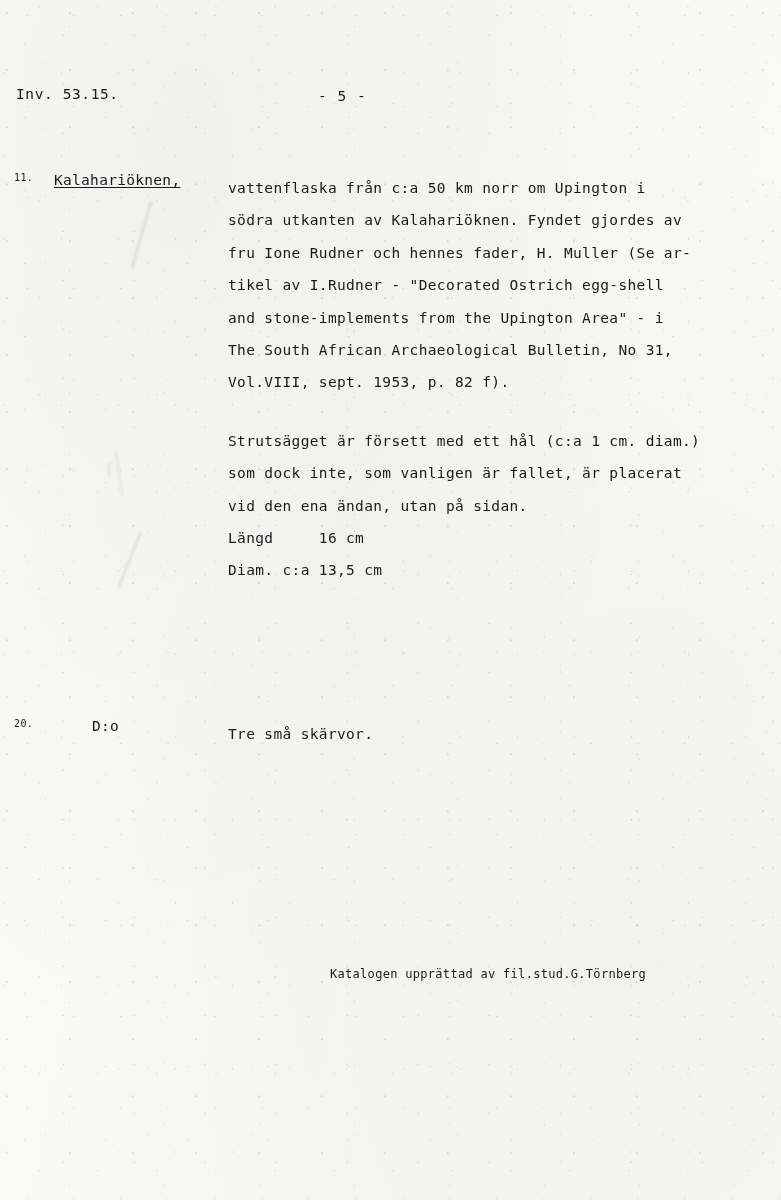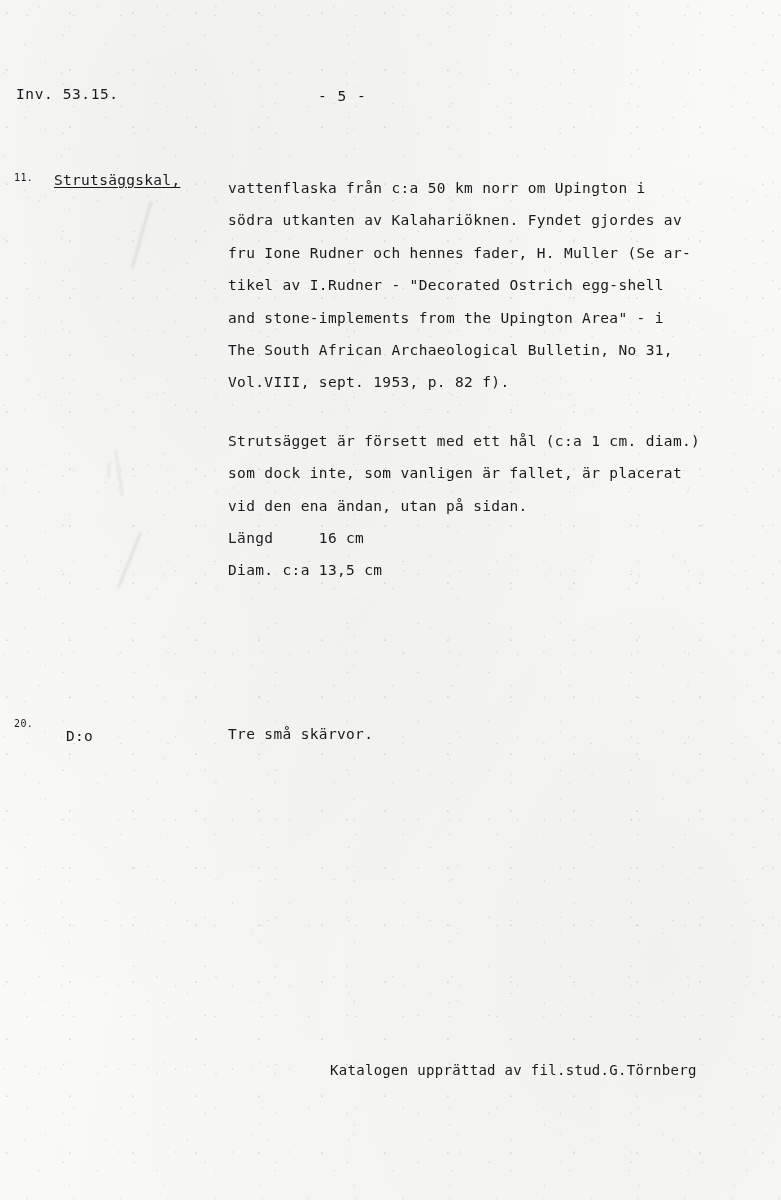--- a/index.html
+++ b/index.html
@@ -97,43 +97,42 @@
     position: absolute;
     left: 54px;
     top: 0;
     font-size: 14.5px;
     letter-spacing: 0.3px;
     text-decoration: underline;
     text-underline-offset: 2px;
   }
   .entry-title.plain {
     text-decoration: none;
-    left: 66px;
-    margin-top: 10px;
+    left: 92px;
   }
 
   .entry-body {
     position: absolute;
     left: 228px;
     top: 0;
     width: 560px;
   }
   .line {
     font-size: 14.5px;
     line-height: 32.4px;
     letter-spacing: 0.35px;
     white-space: pre;
   }
   .para-gap { height: 26px; }
 
   .footer {
     position: absolute;
     left: 330px;
-    top: 1062px;
-    font-size: 14px;
+    top: 967px;
+    font-size: 12px;
     letter-spacing: 0.3px;
     white-space: pre;
   }
 </style>
 </head>
 <body>
 
 <div class="page">
 
   <div class="grain"></div>
@@ -145,21 +144,21 @@
 
   <div class="content">
 
     <div class="header">
       <div class="inv-no">Inv. 53.15.</div>
       <div class="page-no">- 5 -</div>
     </div>
 
     <div class="entry entry-11">
       <div class="entry-num">11.</div>
-      <div class="entry-title">Strutsäggskal,</div>
+      <div class="entry-title">Kalahariöknen,</div>
       <div class="entry-body">
         <div class="line">vattenflaska från c:a 50 km norr om Upington i</div>
         <div class="line">södra utkanten av Kalahariöknen. Fyndet gjordes av</div>
         <div class="line">fru Ione Rudner och hennes fader, H. Muller (Se ar-</div>
         <div class="line">tikel av I.Rudner - "Decorated Ostrich egg-shell</div>
         <div class="line">and stone-implements from the Upington Area" - i</div>
         <div class="line">The South African Archaeological Bulletin, No 31,</div>
         <div class="line">Vol.VIII, sept. 1953, p. 82 f).</div>
         <div class="para-gap"></div>
         <div class="line">Strutsägget är försett med ett hål (c:a 1 cm. diam.)</div>

